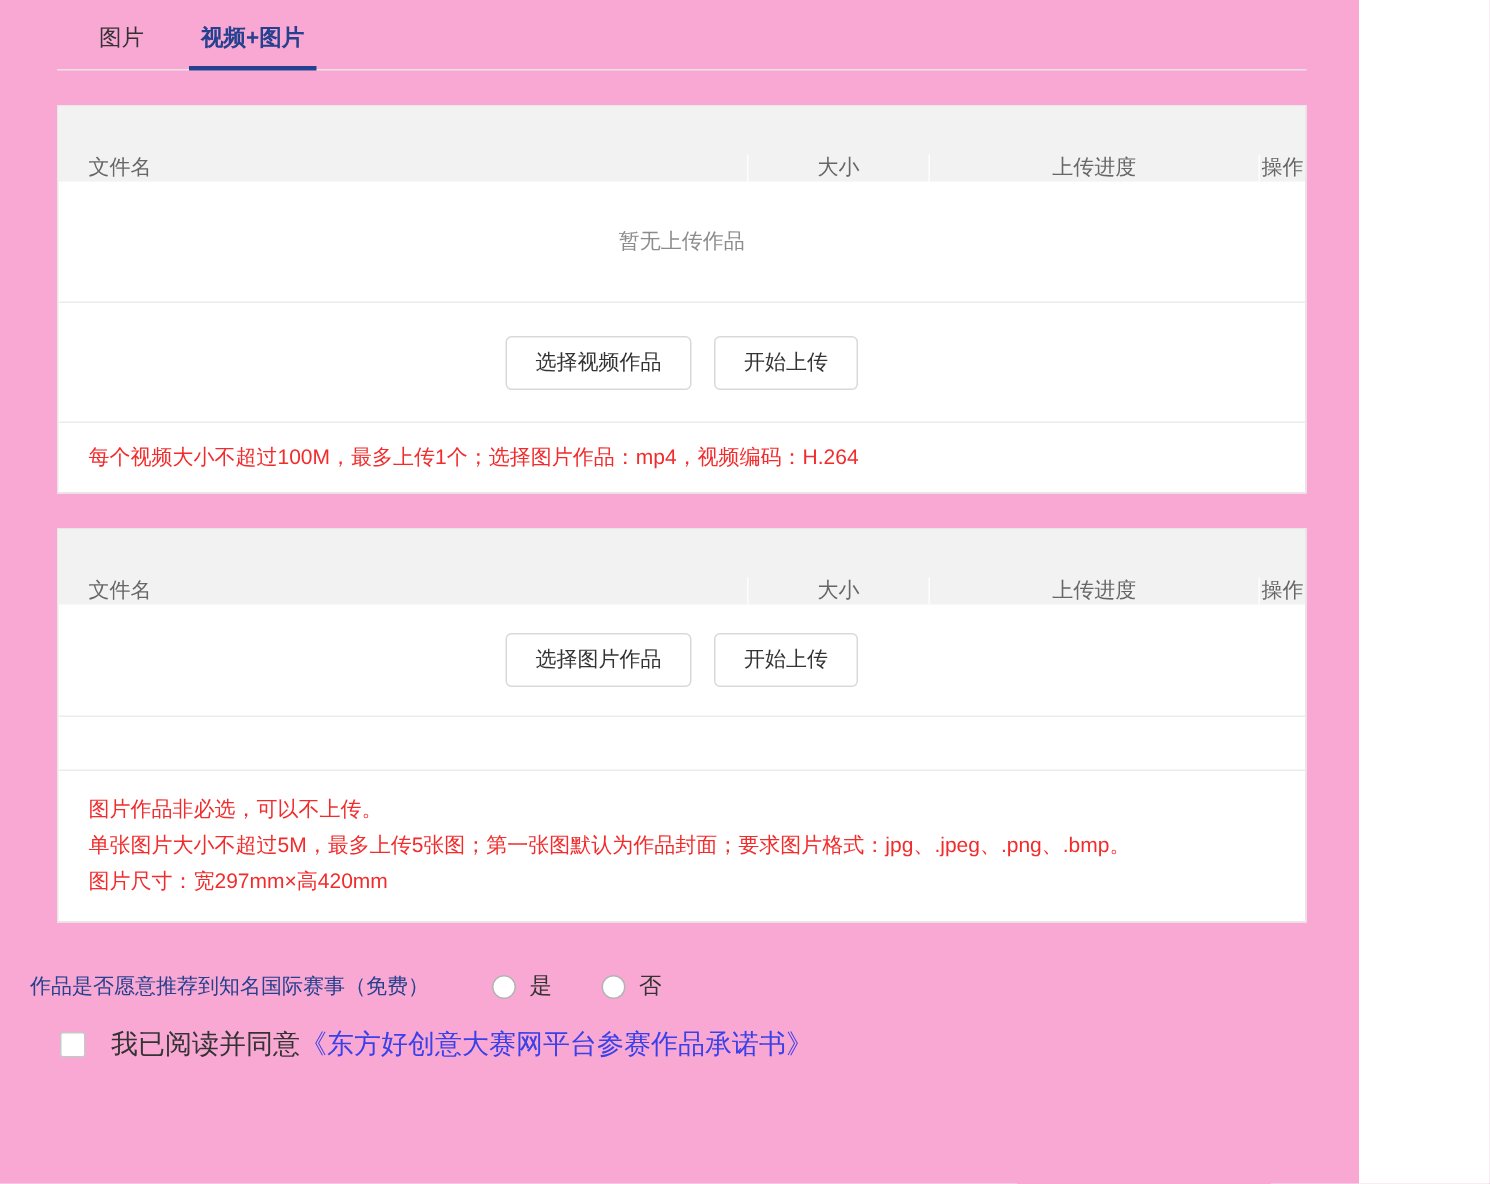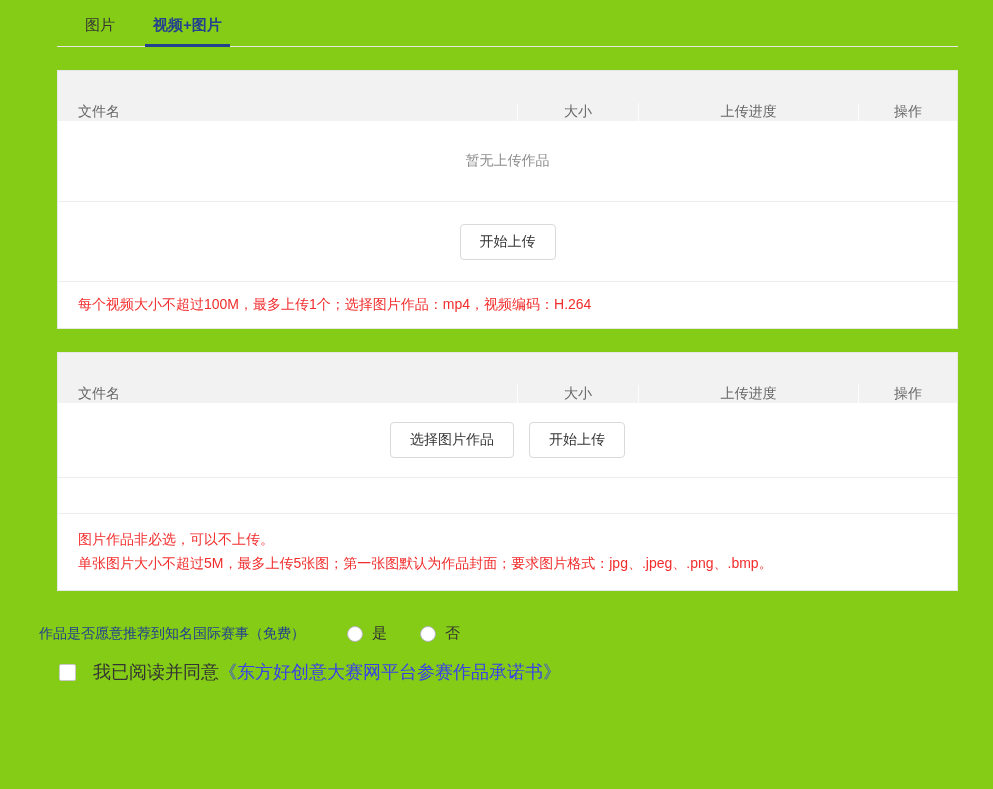--- a/index.html
+++ b/index.html
@@ -3,21 +3,21 @@
 <meta charset="utf-8">
 <style>
   * { margin: 0; padding: 0; box-sizing: border-box; }
   html, body { background: #fff; }
   body {
     width: 993px; height: 789px;
     font-family: "Liberation Sans", "DejaVu Sans", sans-serif;
     color: #333;
     overflow: hidden;
   }
-  .page { width: 993px; height: 789px; position: relative; background: #84cc16; padding-left: 19px; }
+  .page { width: 906px; height: 789px; position: relative; background: #f9a8d4; }
 
   
   .tabbar {
     margin: 0 35px 0 38px;
     padding-top: 10px;
     display: flex;
     border-bottom: 1px solid #e6e6e6;
   }
   .tab {
     font-size: 15px;
@@ -139,40 +139,42 @@
 
   <div class="upload-table">
     <div class="thead">
       <div class="th col-name">文件名</div>
       <div class="th col-size">大小</div>
       <div class="th col-progress">上传进度</div>
       <div class="th col-action">操作</div>
     </div>
     <div class="empty-row">暂无上传作品</div>
     <div class="button-row">
+      <button class="btn">选择视频作品</button>
       <button class="btn">开始上传</button>
     </div>
     <div class="note-row">每个视频大小不超过100M，最多上传1个；选择图片作品：mp4，视频编码：H.264</div>
   </div>
 
   <div class="upload-table">
     <div class="thead">
       <div class="th col-name">文件名</div>
       <div class="th col-size">大小</div>
       <div class="th col-progress">上传进度</div>
       <div class="th col-action">操作</div>
     </div>
     <div class="button-row short">
       <button class="btn">选择图片作品</button>
       <button class="btn">开始上传</button>
     </div>
     <div class="spacer-row"></div>
     <div class="note-row multi">
       <div>图片作品非必选，可以不上传。</div>
       <div>单张图片大小不超过5M，最多上传5张图；第一张图默认为作品封面；要求图片格式：jpg、.jpeg、.png、.bmp。</div>
+      <div>图片尺寸：宽297mm×高420mm</div>
     </div>
   </div>
 
   <div class="question-row">
     <span class="question-label">作品是否愿意推荐到知名国际赛事（免费）</span>
     <div class="radio-group">
       <div class="radio-option">
         <span class="radio-circle"></span>
         <span class="radio-label">是</span>
       </div>

